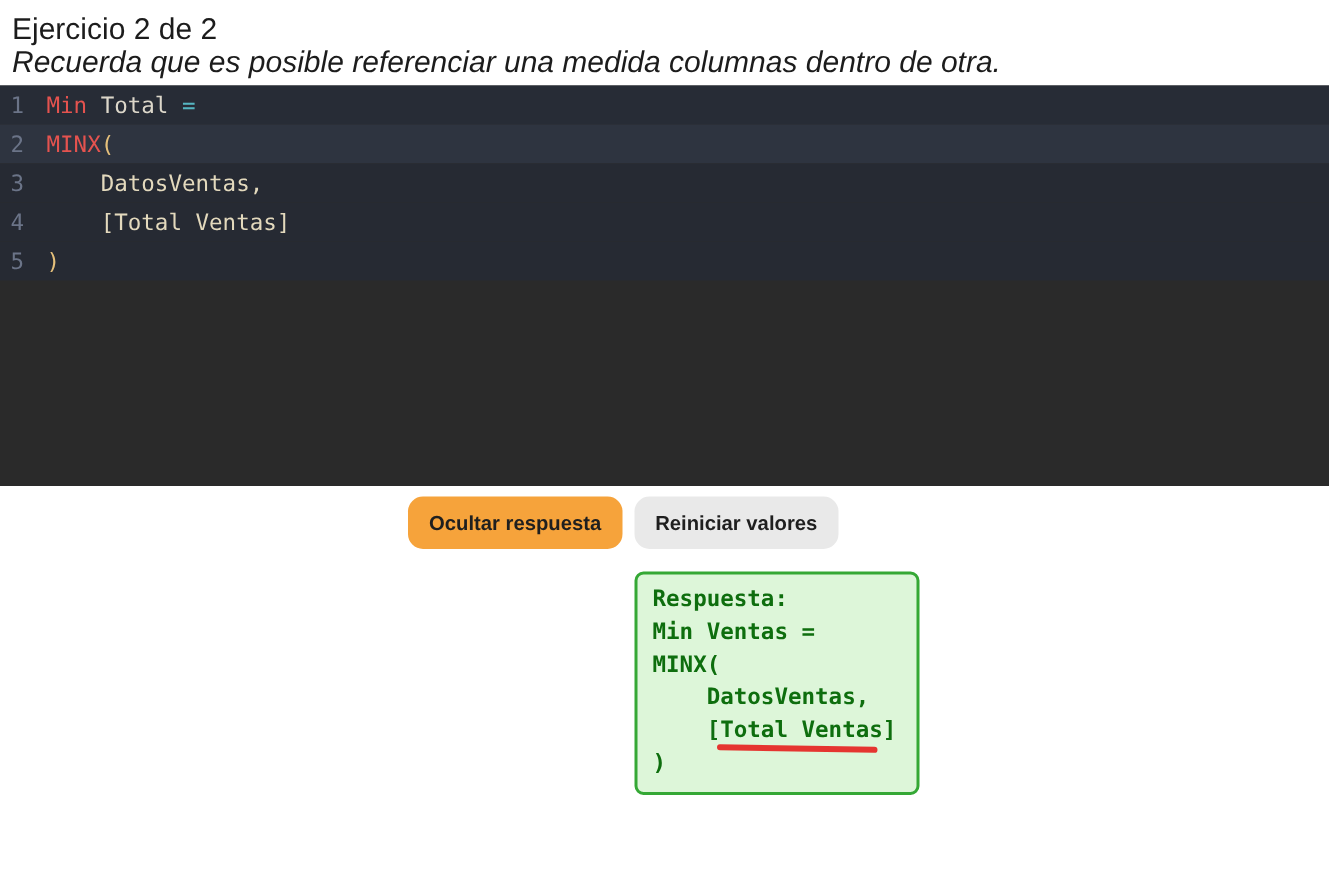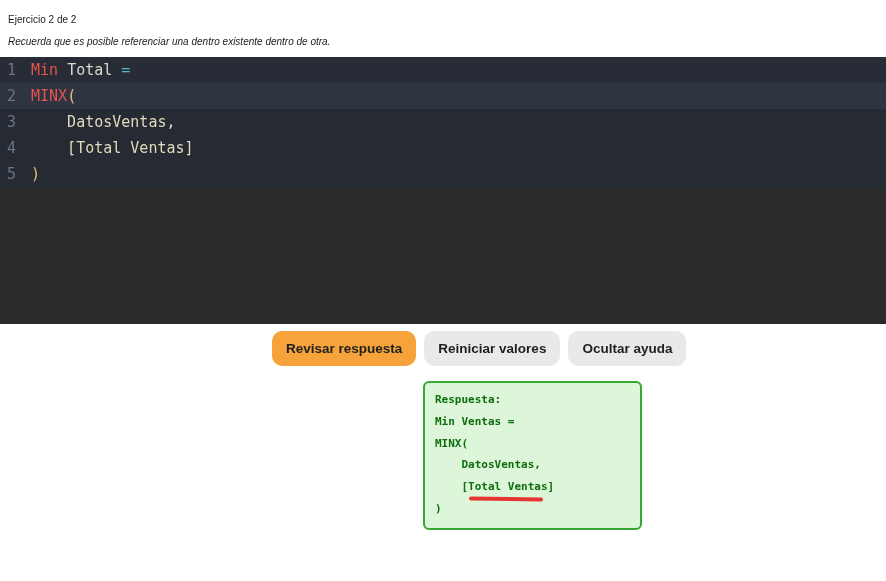--- a/index.html
+++ b/index.html
@@ -1,21 +1,21 @@
 <!DOCTYPE html>
 <html style="--text-dark: #1c1c1c; --accent-orange: #F6A33B; --button-gray: #E9E9E9; --editor-bg: #2A2A2A; --editor-row-bg: #262A33; --editor-row1-bg: #272C36; --editor-active-row-bg: #2E3440; --line-number: #6B7488; --code-keyword: #E5534F; --code-ident: #DCD7CA; --code-operator: #56B6C2; --code-paren: #E5C07B; --code-literal: #E3D9BD; --answer-bg: #DDF6D9; --answer-border: #35A835; --answer-text: #0E6E0E; --underline-red: #E53530;"><head>
 <meta charset="utf-8">
 <style>
   html,body{margin:0;padding:0;}
   body{
     width:886px;height:581px;overflow:hidden;background:#ffffff;
     font-family:"Liberation Sans",sans-serif;color:var(--text-dark,#1c1c1c);
   }
   
-  .header{padding:9px 0 0 8px;font-size:10px;line-height:22px;color:var(--text-dark);}
+  .header{padding:9px 0 0 8px;font-size:20px;line-height:22px;color:var(--text-dark);}
   .header .bold{font-weight:bold;}
   .header .italic, .header em{font-style:italic;}
   
   .editor{
     margin-top:4px;height:267px;background:var(--editor-bg);
     font-family:"DejaVu Sans Mono","Liberation Mono",monospace;
     font-size:15px;line-height:26px;cursor:text;
   }
   .code-row{display:flex;height:26px;background:var(--editor-row-bg);white-space:pre;}
   .code-row.hl-soft{background:var(--editor-row1-bg);}
@@ -32,59 +32,58 @@
   .toolbar{margin:7px 0 0 272px;display:flex;gap:8px;align-items:center;}
   .btn{
     height:35px;padding:0 14px;border:none;border-radius:10px;
     font-family:"Liberation Sans",sans-serif;font-size:13.5px;font-weight:bold;
     color:#1f1f1f;cursor:pointer;white-space:nowrap;
   }
   .btn.primary{background:var(--accent-orange);}
   .btn.secondary{background:var(--button-gray);border-radius:10px;}
   
   .answer{
-    margin:15px 0 0 423px;width:219px;box-sizing:border-box;
+    margin:15px 0 0 423px;width:190px;box-sizing:border-box;
     border:2px solid var(--answer-border);border-radius:6px;
     background:var(--answer-bg);color:var(--answer-text);
     padding:6px 8px 8px 10px;
     font-family:"DejaVu Sans Mono","Liberation Mono",monospace;
-    font-size:11px;font-weight:bold;line-height:21.8px;
+    font-size:15px;font-weight:bold;line-height:21.8px;
   }
   .a-title{white-space:pre;}
   .a-line{white-space:pre;}
   .u-wrap{position:relative;white-space:pre;display:inline-block;}
   .red-underline{
     position:absolute;left:7px;right:12px;bottom:-3px;height:4px;
     background:var(--underline-red);border-radius:3px;transform:rotate(1deg);
   }
 </style>
 </head>
 <body>
 
 <div class="page">
 
   <div class="header">
     <div>Ejercicio 2 de 2</div>
-    <div class="italic">Recuerda que es posible referenciar una dentro existente dentro de otra.</div>
+    <div class="italic">Recuerda que es posible referenciar una medida columnas dentro de otra.</div>
   </div>
 
   <div class="editor">
     <div id="code-lines">
         <div class="code-row hl-soft"><span class="ln">1</span><span class="code"><span class="tok-keyword">Min</span><span class="tok-plain"> </span><span class="tok-ident">Total</span><span class="tok-plain"> </span><span class="tok-operator">=</span></span></div>
         <div class="code-row hl-strong"><span class="ln">2</span><span class="code"><span class="tok-keyword">MINX</span><span class="tok-paren">(</span></span></div>
         <div class="code-row"><span class="ln">3</span><span class="code"><span class="tok-literal">    DatosVentas,</span></span></div>
         <div class="code-row"><span class="ln">4</span><span class="code"><span class="tok-literal">    [Total Ventas]</span></span></div>
         <div class="code-row"><span class="ln">5</span><span class="code"><span class="tok-paren">)</span></span></div>
       </div>
   </div>
 
   <div class="toolbar" id="toolbar">
-      <button class="btn primary">Revisar respuesta</button>
+      <button class="btn primary">Ocultar respuesta</button>
       <button class="btn secondary">Reiniciar valores</button>
-      <button class="btn secondary">Ocultar ayuda</button>
     </div>
 
   <div class="answer">
     <div class="a-title">Respuesta:</div>
     <div id="answer-lines">
         <div class="a-line">Min Ventas =</div>
         <div class="a-line">MINX(</div>
         <div class="a-line">    DatosVentas,</div>
         <div class="a-line"><span>    </span><span class="u-wrap">[Total Ventas]<div class="red-underline"></div></span></div>
         <div class="a-line">)</div>

